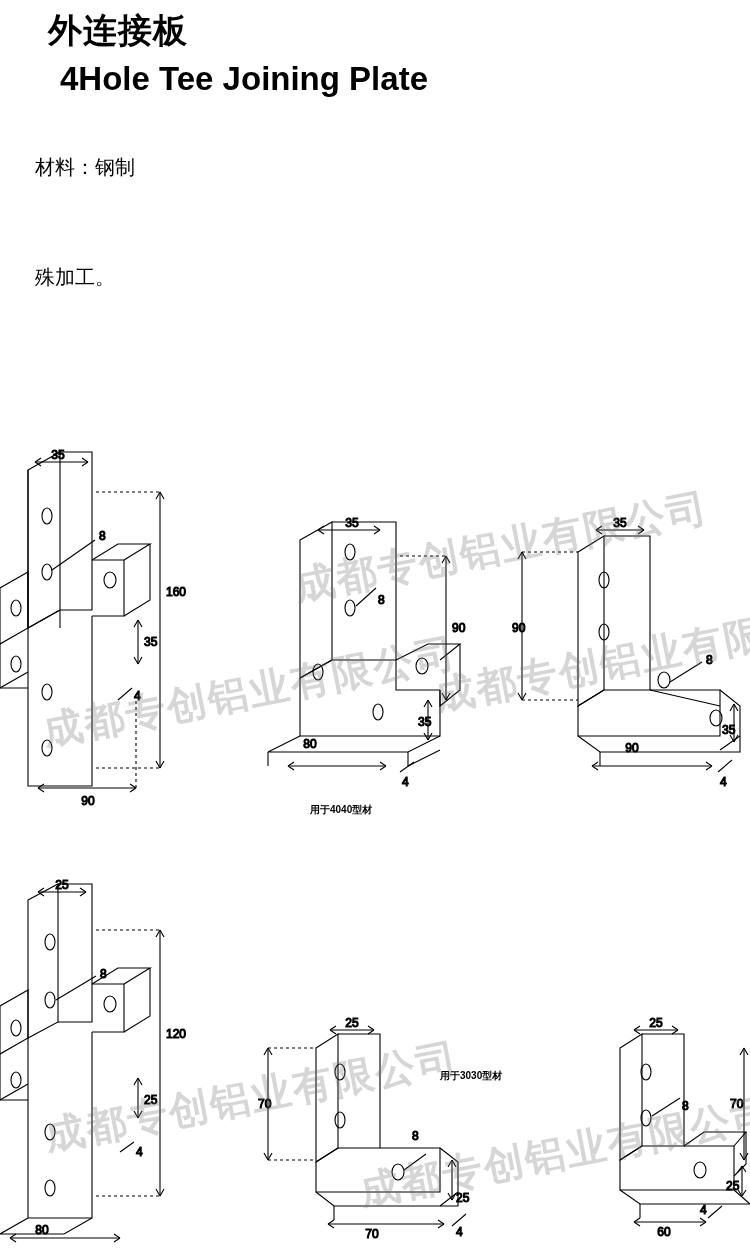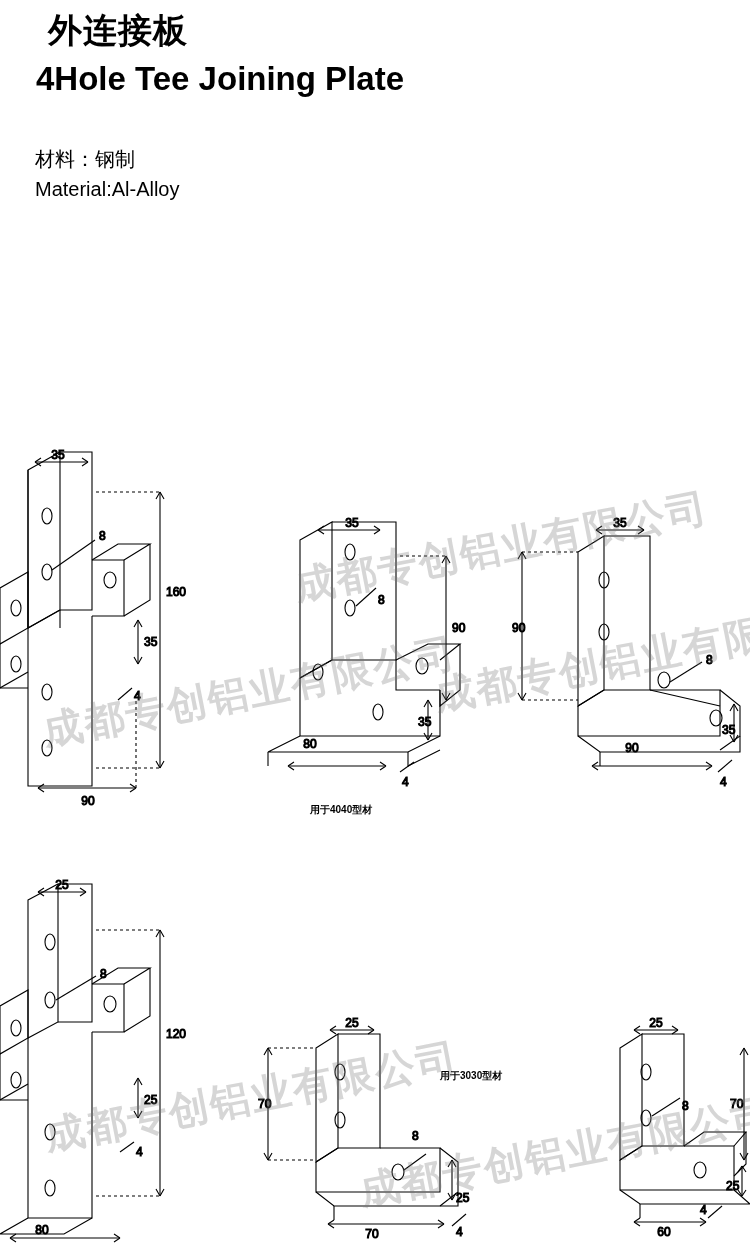--- a/index.html
+++ b/index.html
@@ -25,32 +25,32 @@
     position: absolute;
     left: 48px;
     top: 8px;
     font-size: 34px;
     font-weight: bold;
     letter-spacing: 1px;
     line-height: 44px;
   }
   .title-en {
     position: absolute;
-    left: 36px;
+    left: 60px;
     top: 58px;
     font-size: 33px;
     font-weight: bold;
     letter-spacing: 0px;
     line-height: 42px;
     text-align: center;
   }
   .spec-block {
     position: absolute;
     left: 35px;
-    top: 144px;
+    top: 152px;
     font-size: 20px;
     line-height: 30px;
   }
   .feature-block {
     position: absolute;
     left: 35px;
     top: 262px;
     font-size: 20px;
     line-height: 31px;
     width: 520px;
@@ -98,24 +98,24 @@
 </head>
 <body>
 
 <div class="page">
 
   <div class="title-cn">外连接板</div>
   <div class="title-en">4Hole Tee Joining Plate</div>
 
   <div class="spec-block">
     <div>材料：钢制</div>
-    <div>Material:Al-Alloy</div>
   </div>
 
   <div class="feature-block">
+    <div>殊加工。</div>
   </div>
 
   <div class="caption cap-4040">用于4040型材</div>
   <div class="caption cap-3030">用于3030型材</div>
 
   <svg class="drawings" viewBox="0 0 750 1254">
     <g stroke="#000" fill="none" stroke-width="1.1">
 
       <g>
 

